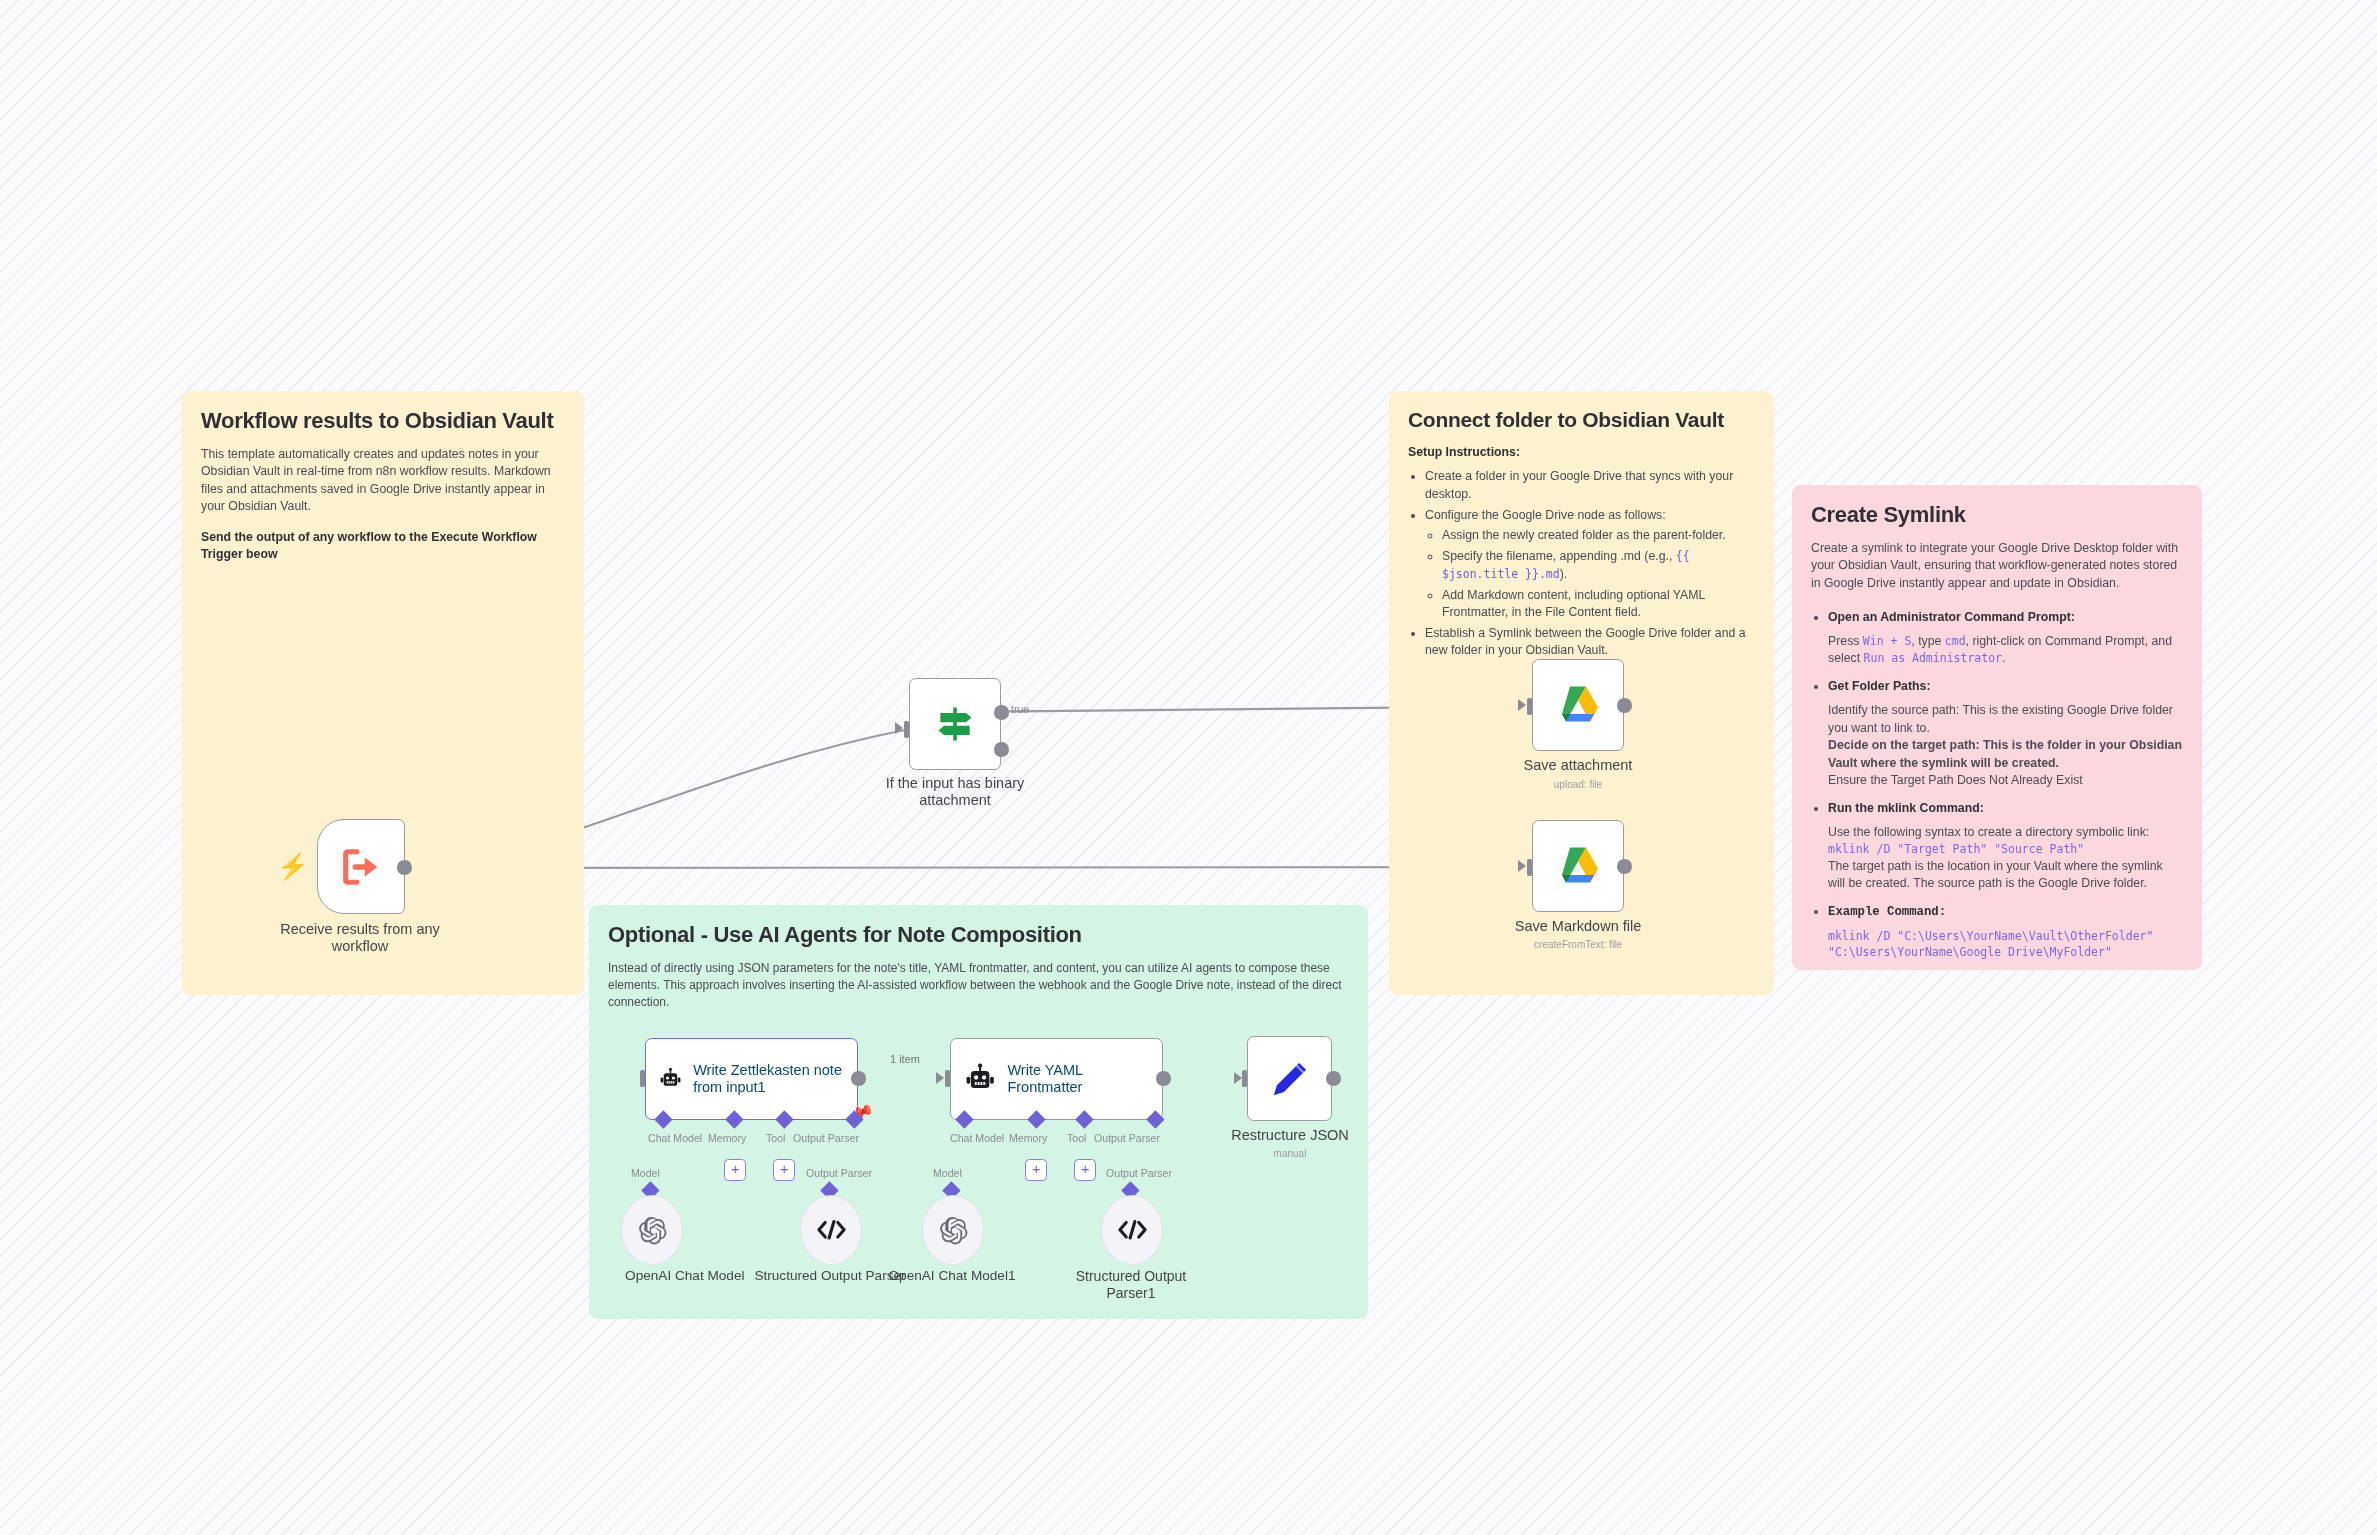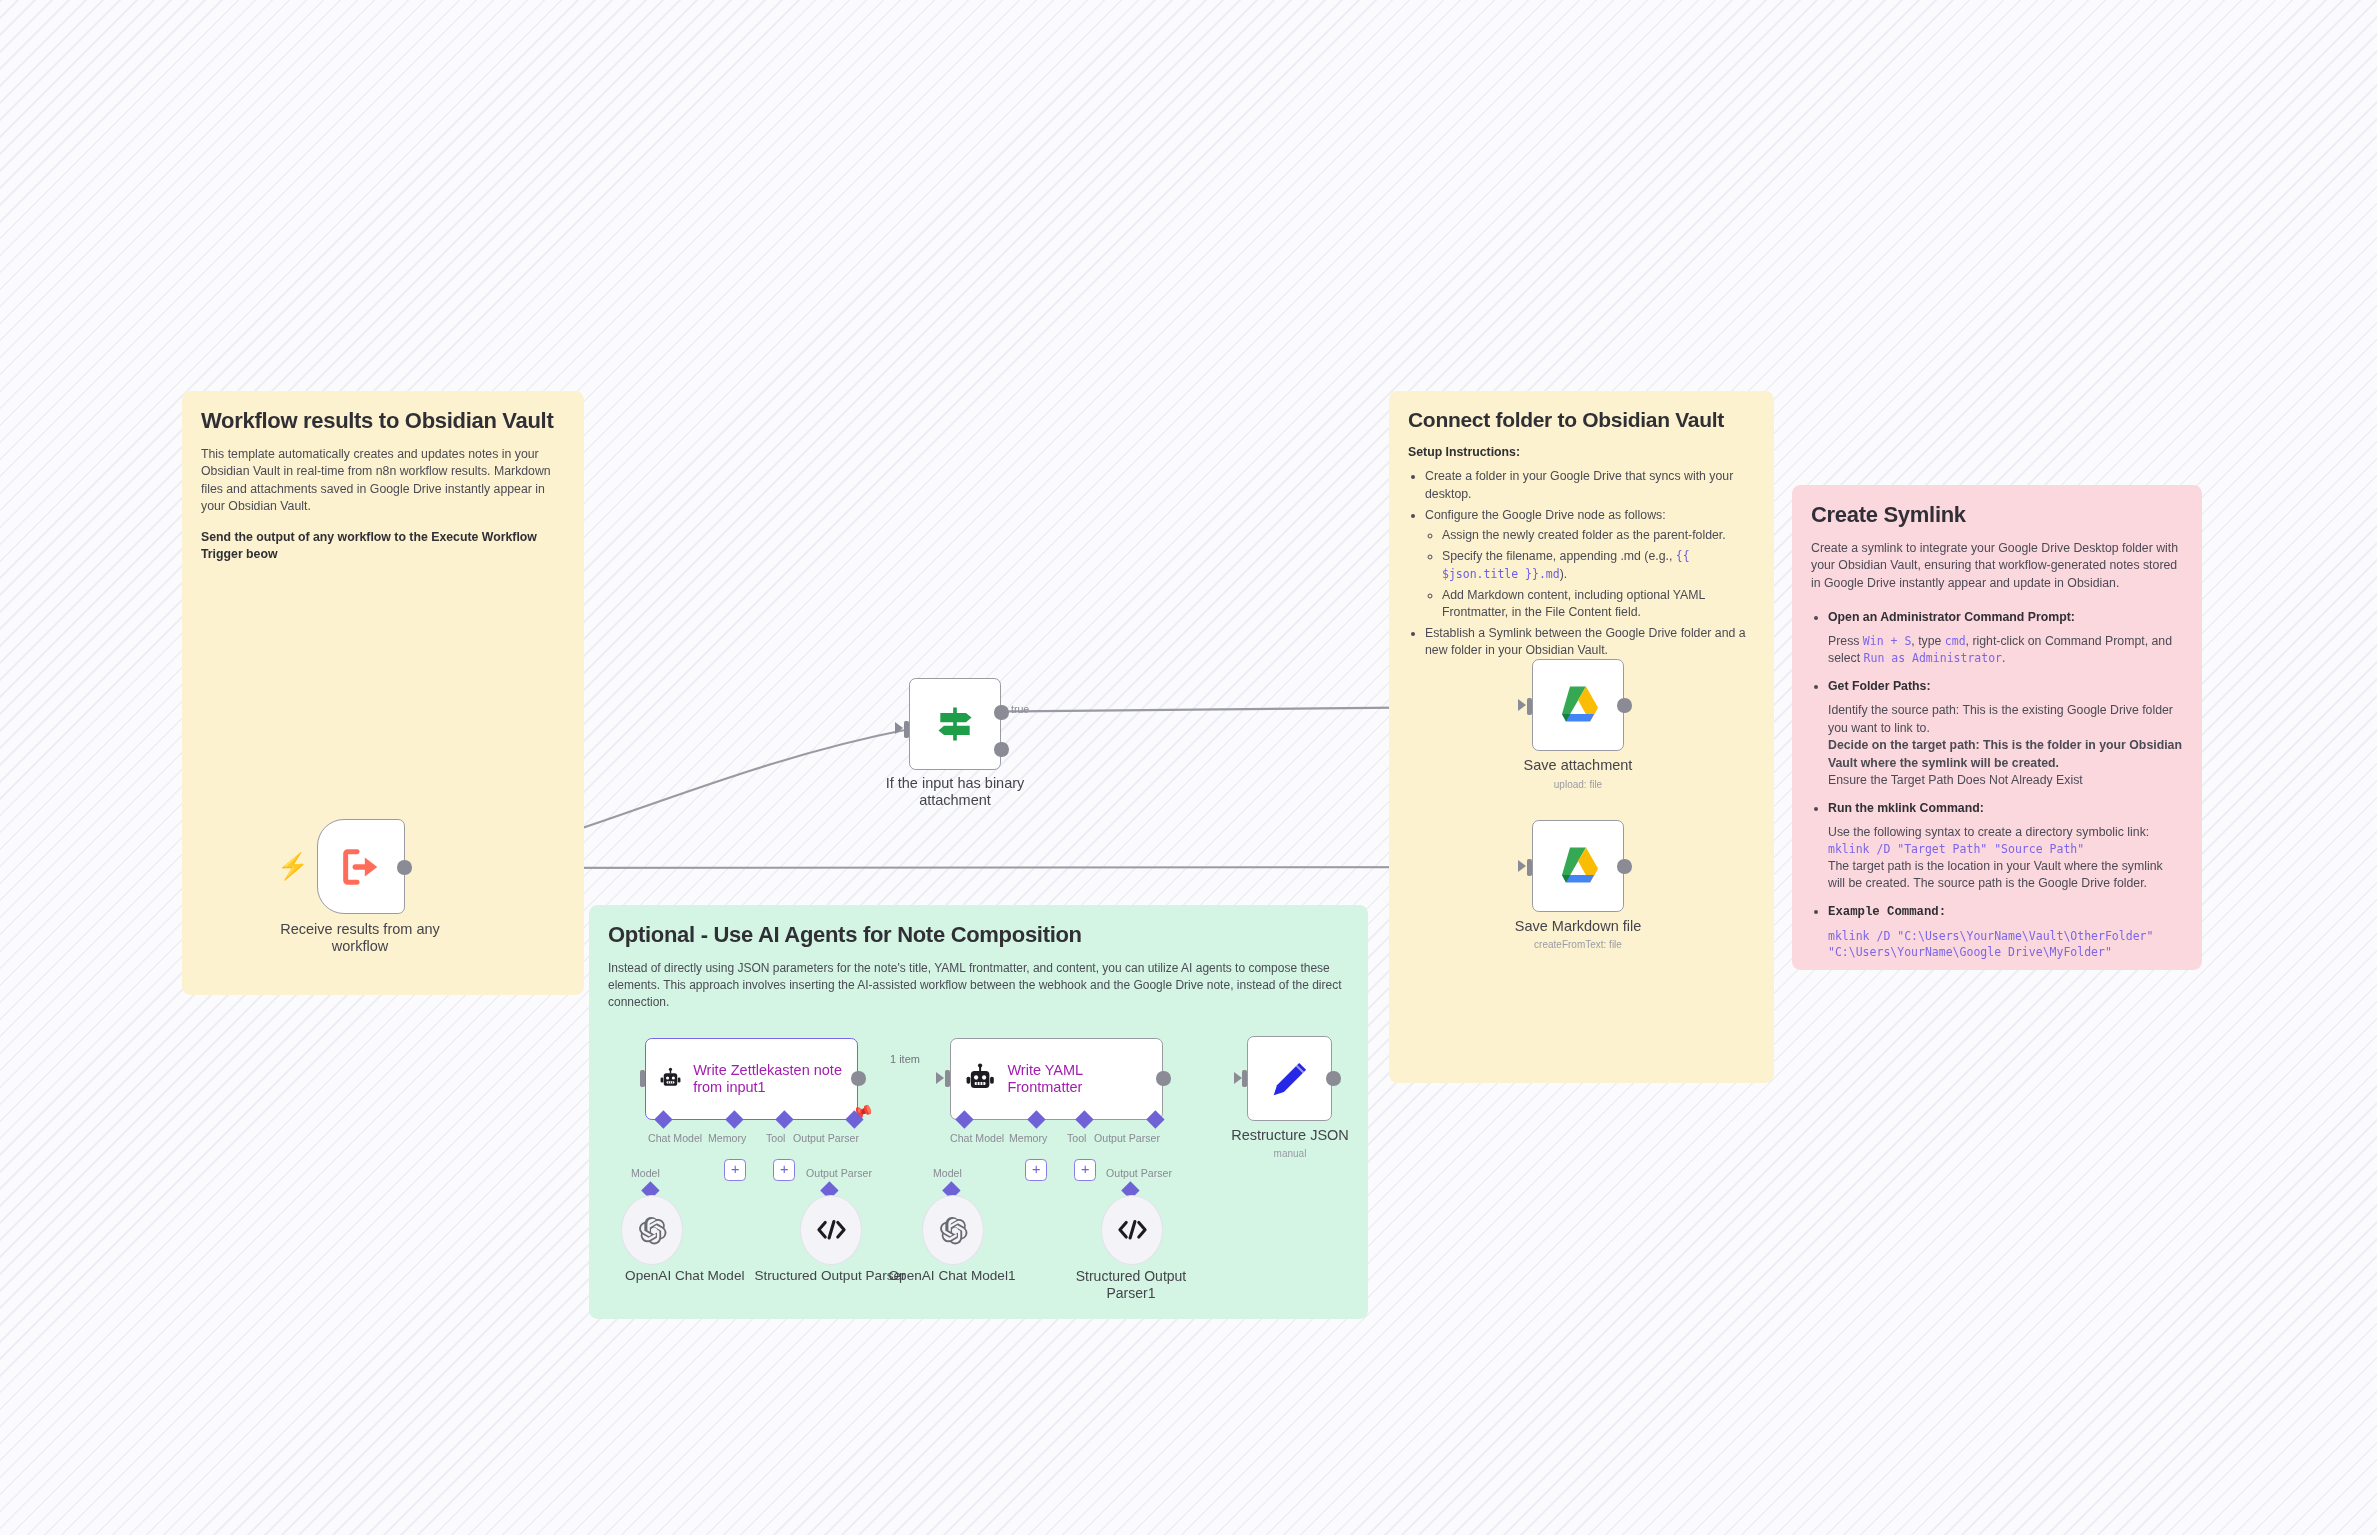--- a/index.html
+++ b/index.html
@@ -95,21 +95,21 @@
     left: 50%;
     transform: translateX(-50%);
   }
   .wide-node {
     width: 213px; height: 82px;
     display: flex; align-items: center; justify-content: flex-start;
     padding: 0 12px;
     gap: 10.2px;
   }
   .wide-node .wn-text {
-    font-size: 14.5px; color: #a21caf; line-height: 1.2;
+    font-size: 14.5px; color: #0c4a6e; line-height: 1.2;
   }
   
   .dot {
     position: absolute;
     width: 14.5px; height: 14.5px;
     border-radius: 50%;
     background: #8b8b96;
   }
   .in-arrow {
     position: absolute;
@@ -204,21 +204,21 @@
 
   <div class="note note-yellow" style="left:182px; top:391px; width:402px; height:604px;">
     <div class="note-inner">
       <h1>Workflow results to Obsidian Vault</h1>
       <p>This template automatically creates and updates notes in your Obsidian Vault in real-time from n8n workflow results. Markdown files and attachments saved in Google Drive instantly appear in your Obsidian Vault.</p>
       <p style="height:5.1px; margin:0;"></p>
       <p class="strong">Send the output of any workflow to the Execute Workflow Trigger beow</p>
     </div>
   </div>
 
-  <div class="note note-yellow" style="left:1389px; top:391px; width:385px; height:692px;">
+  <div class="note note-yellow" style="left:1389px; top:391px; width:385px; height:604px;">
     <div class="note-inner">
       <h1 class="sm">Connect folder to Obsidian Vault</h1>
       <p class="sub-head">Setup Instructions:</p>
       <ul>
         <li>Create a folder in your Google Drive that syncs with your desktop.</li>
         <li>
           <span>Configure the Google Drive node as follows:</span>
           <ul>
             <li>Assign the newly created folder as the parent-folder.</li>
             <li><span>Specify the filename, appending .md (e.g., </span><code class="code">{{ $json.title }}.md</code><span>).</span></li>

